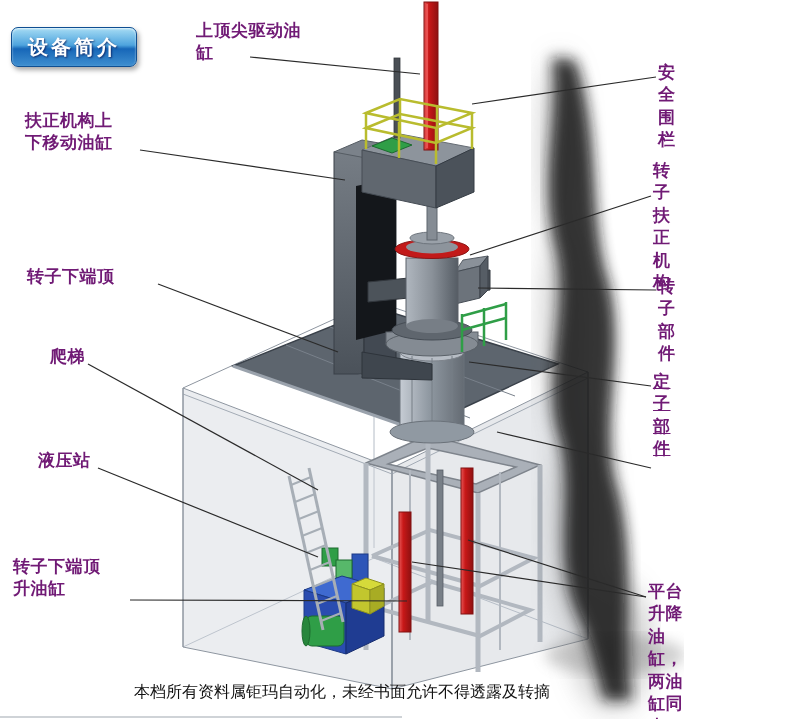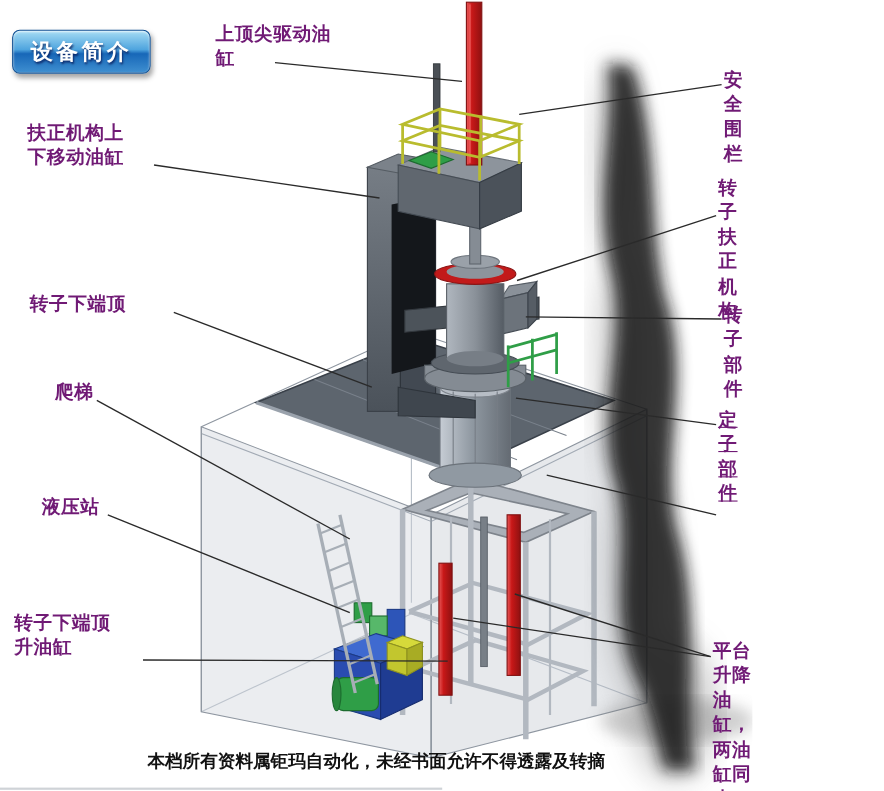--- a/index.html
+++ b/index.html
@@ -17,21 +17,21 @@
     color:#ffffff;font-size:20px;font-weight:bold;letter-spacing:3px;
     text-shadow:1px 1px 2px rgba(0,0,60,.65);
   }
 
   .label{
     position:absolute;font-size:17px;line-height:1.32;color:#701a75;
     white-space:pre-line;font-weight:600;letter-spacing:.5px;z-index:5;
   }
   .footer{
     position:absolute;left:0;right:0;top:682px;text-align:center;
-    font-size:16px;font-weight:700;color:#111;z-index:5;
+    font-size:16px;font-weight:400;color:#111;z-index:5;
   }
   .bottom-edge{
     position:absolute;left:0;top:716px;width:402px;height:2px;background:#cfd3d7;z-index:4;
   }
 </style>
 </head>
 <body>
 
 <div class="canvas">
 

